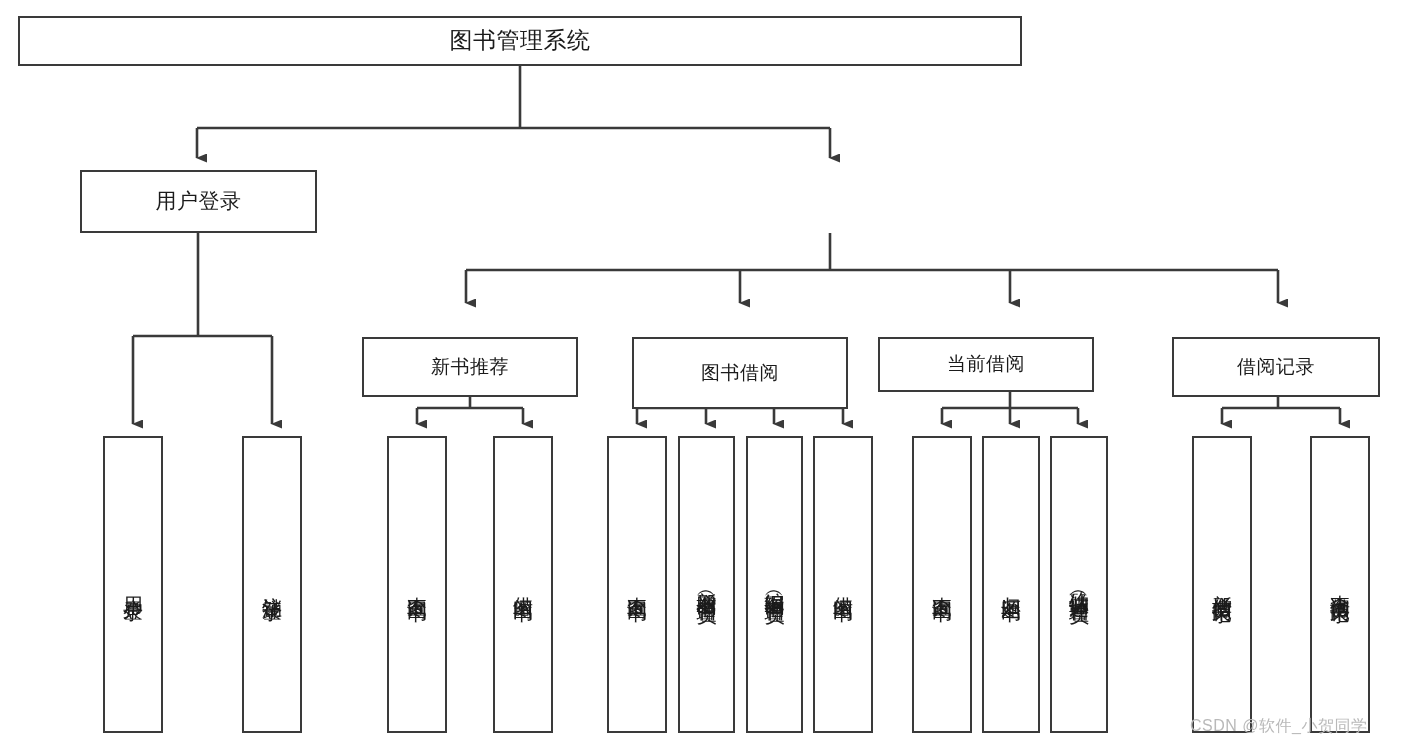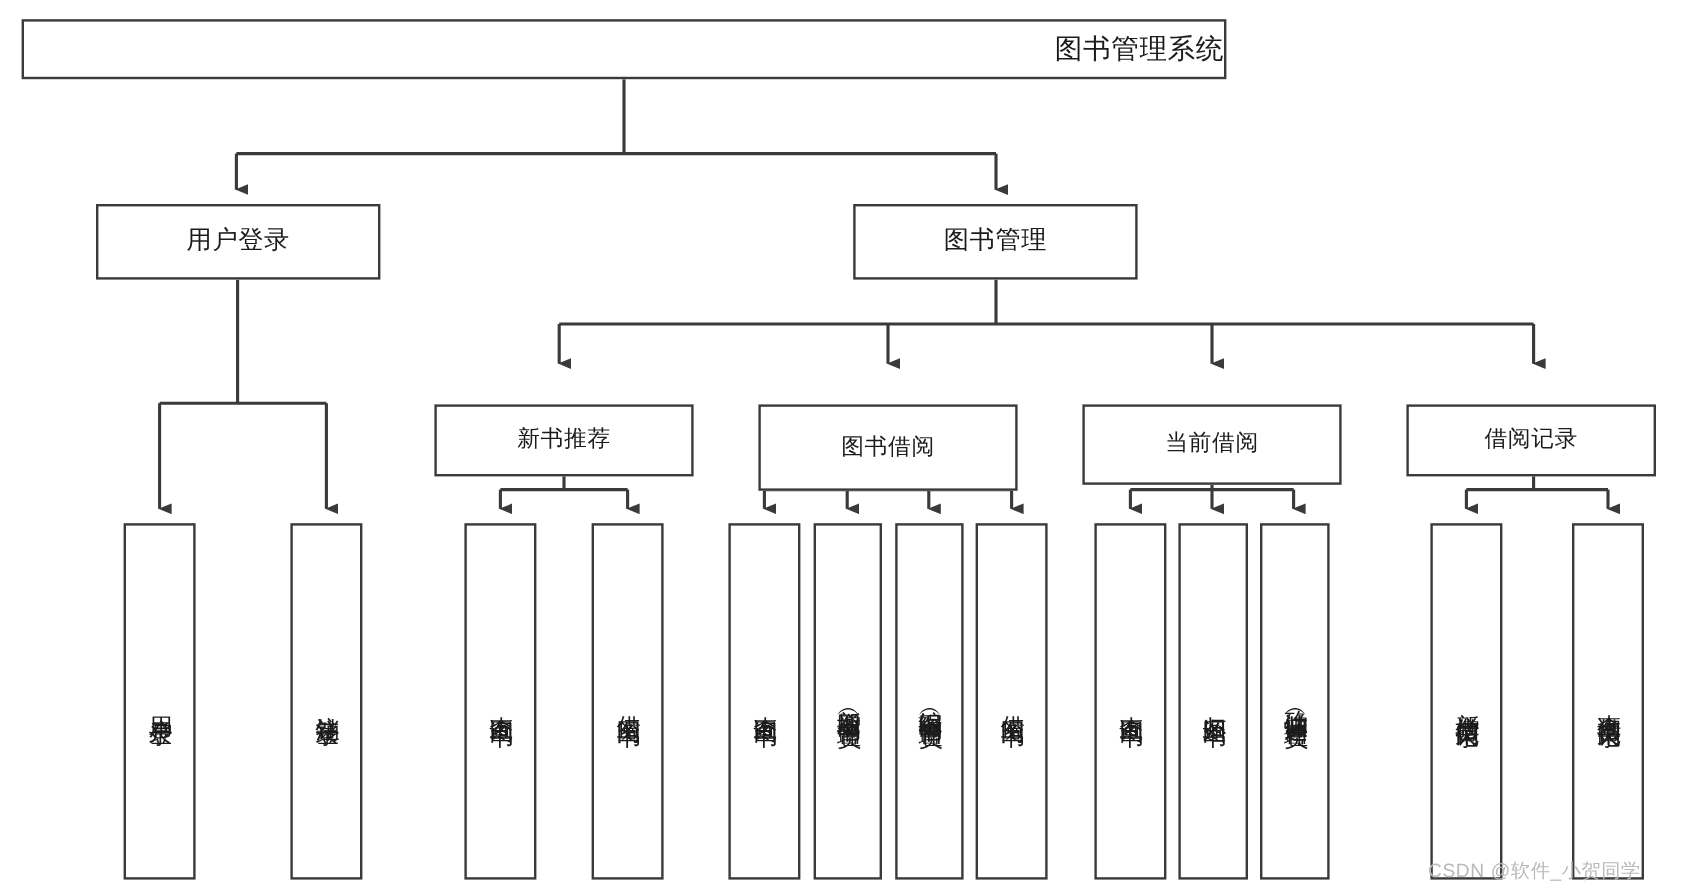--- a/index.html
+++ b/index.html
@@ -40,21 +40,21 @@
     text-align: center;
     line-height: 1.18;
     letter-spacing: 0.5px;
   }
   .node.vertical .label {
     writing-mode: vertical-rl;
     text-orientation: upright;
     line-height: 1.05;
     letter-spacing: 2px;
   }
-  .lvl0 { font-size: 23px; justify-content: flex-end; }
+  .lvl0 { font-size: 23px; }
   .lvl1 { font-size: 21px; }
   .lvl2 { font-size: 19px; margin-top: 22px; }
   .lvl3 { font-size: 20px; }
   .watermark {
     position: absolute;
     color: #b9b9b9;
     font-size: 16px;
     letter-spacing: 0.5px;
     z-index: 3;
     white-space: nowrap;
@@ -117,31 +117,28 @@
     </g>
   </svg>
 
   <div class="node lvl0" style="left:18px; top:16px; width:1004px; height:50px;">
     <span class="label">图书管理系统</span>
   </div>
 
   <div class="node lvl1" style="left:80px; top:170px; width:237px; height:63px;">
     <span class="label">用户登录</span>
   </div>
-  <div class="node lvl1" style="left:711px; top:170px; width:237px; height:63px;">
-    <span class="label">图书管理</span>
-  </div>
 
   <div class="node lvl2" style="left:362px; top:315px; width:216px; height:60px;">
     <span class="label">新书推荐</span>
   </div>
   <div class="node lvl2" style="left:632px; top:315px; width:216px; height:72px;">
     <span class="label">图书借阅</span>
   </div>
-  <div class="node lvl2" style="left:902px; top:315px; width:216px; height:67px;">
+  <div class="node lvl2" style="left:878px; top:315px; width:216px; height:55px;">
     <span class="label">当前借阅</span>
   </div>
   <div class="node lvl2" style="left:1172px; top:315px; width:208px; height:60px;">
     <span class="label">借阅记录</span>
   </div>
 
   <div class="node lvl3 vertical" style="left:103px; top:436px; width:60px; height:297px;">
     <span class="label">用户登录</span>
   </div>
   <div class="node lvl3 vertical" style="left:242px; top:436px; width:60px; height:297px;">

